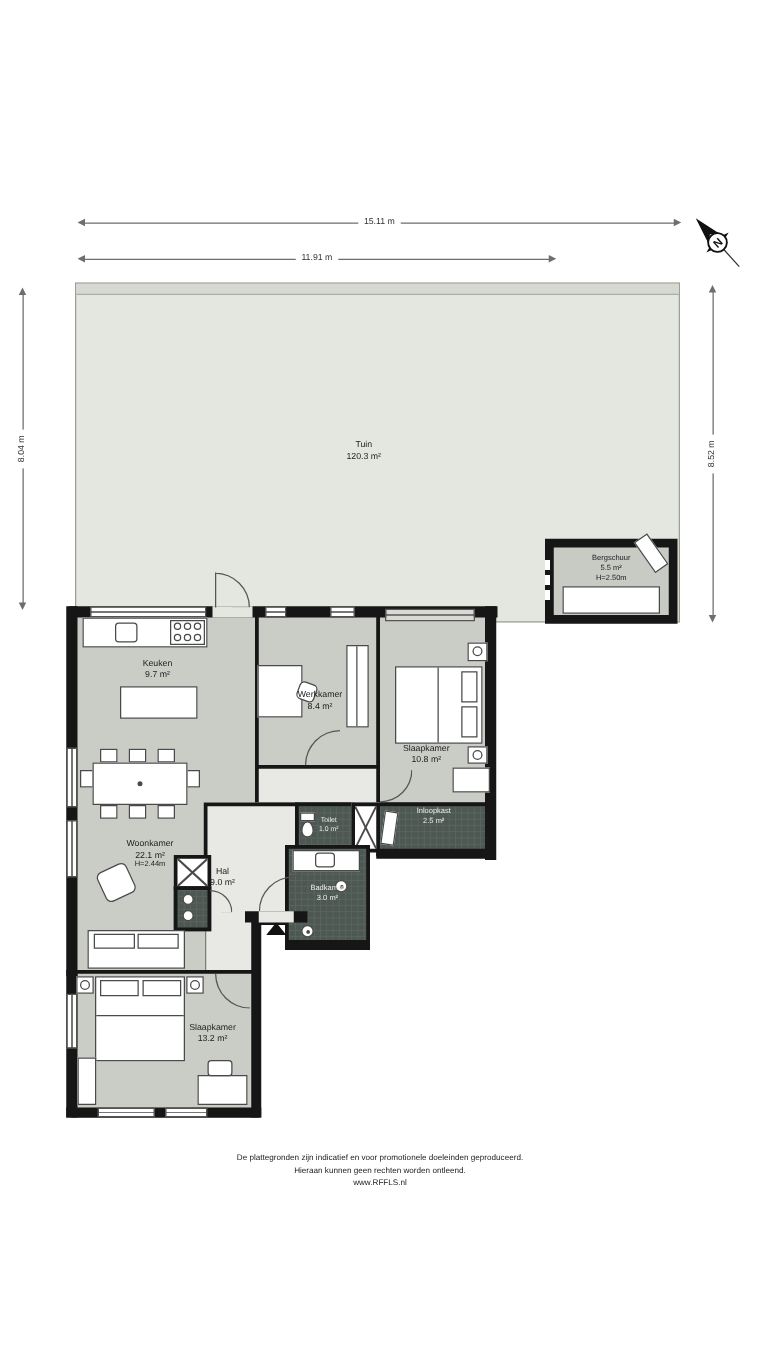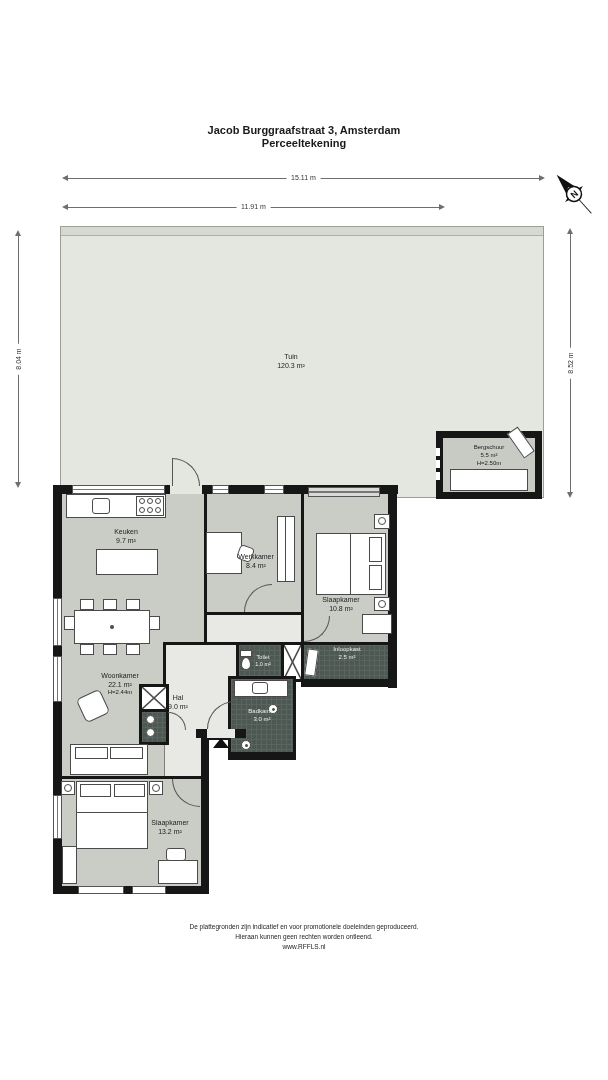--- a/index.html
+++ b/index.html
@@ -48,22 +48,20 @@
   .lbl.light{color:#eceeea;font-size:6px;}
   .circle{border:1px solid #4a4a4a;border-radius:50%;background:#fff;}
   .dot{background:#4a4a4a;border-radius:50%;}
   .footer{left:0;right:0;text-align:center;font-size:6.5px;line-height:1.5;color:#222;}
 </style>
 </head>
 <body>
 
 <div id="stage">
 
-  <div class="abs title" style="top:124px;">Jacob Burggraafstraat 3, Amsterdam</div>
-  <div class="abs title" style="top:137px;">Perceeltekening</div>
 
   <svg class="abs" style="left:548px;top:166px;" width="52" height="56" viewBox="0 0 52 56">
     <g transform="rotate(-42 26 28)">
       <line x1="26" y1="28" x2="26" y2="54" stroke="#333" stroke-width="1"></line>
       <polygon points="26,2 32,24 26,19 20,24" fill="#111"></polygon>
       <polygon points="14,28 24,25 24,31" fill="#111"></polygon>
       <polygon points="38,28 28,25 28,31" fill="#111"></polygon>
       <circle cx="26" cy="28" r="7.5" fill="#fff" stroke="#111" stroke-width="1.5"></circle>
       <text x="26" y="31.5" text-anchor="middle" font-size="9" font-weight="bold" fill="#111" font-family="Liberation Sans, sans-serif">N</text>
     </g>

